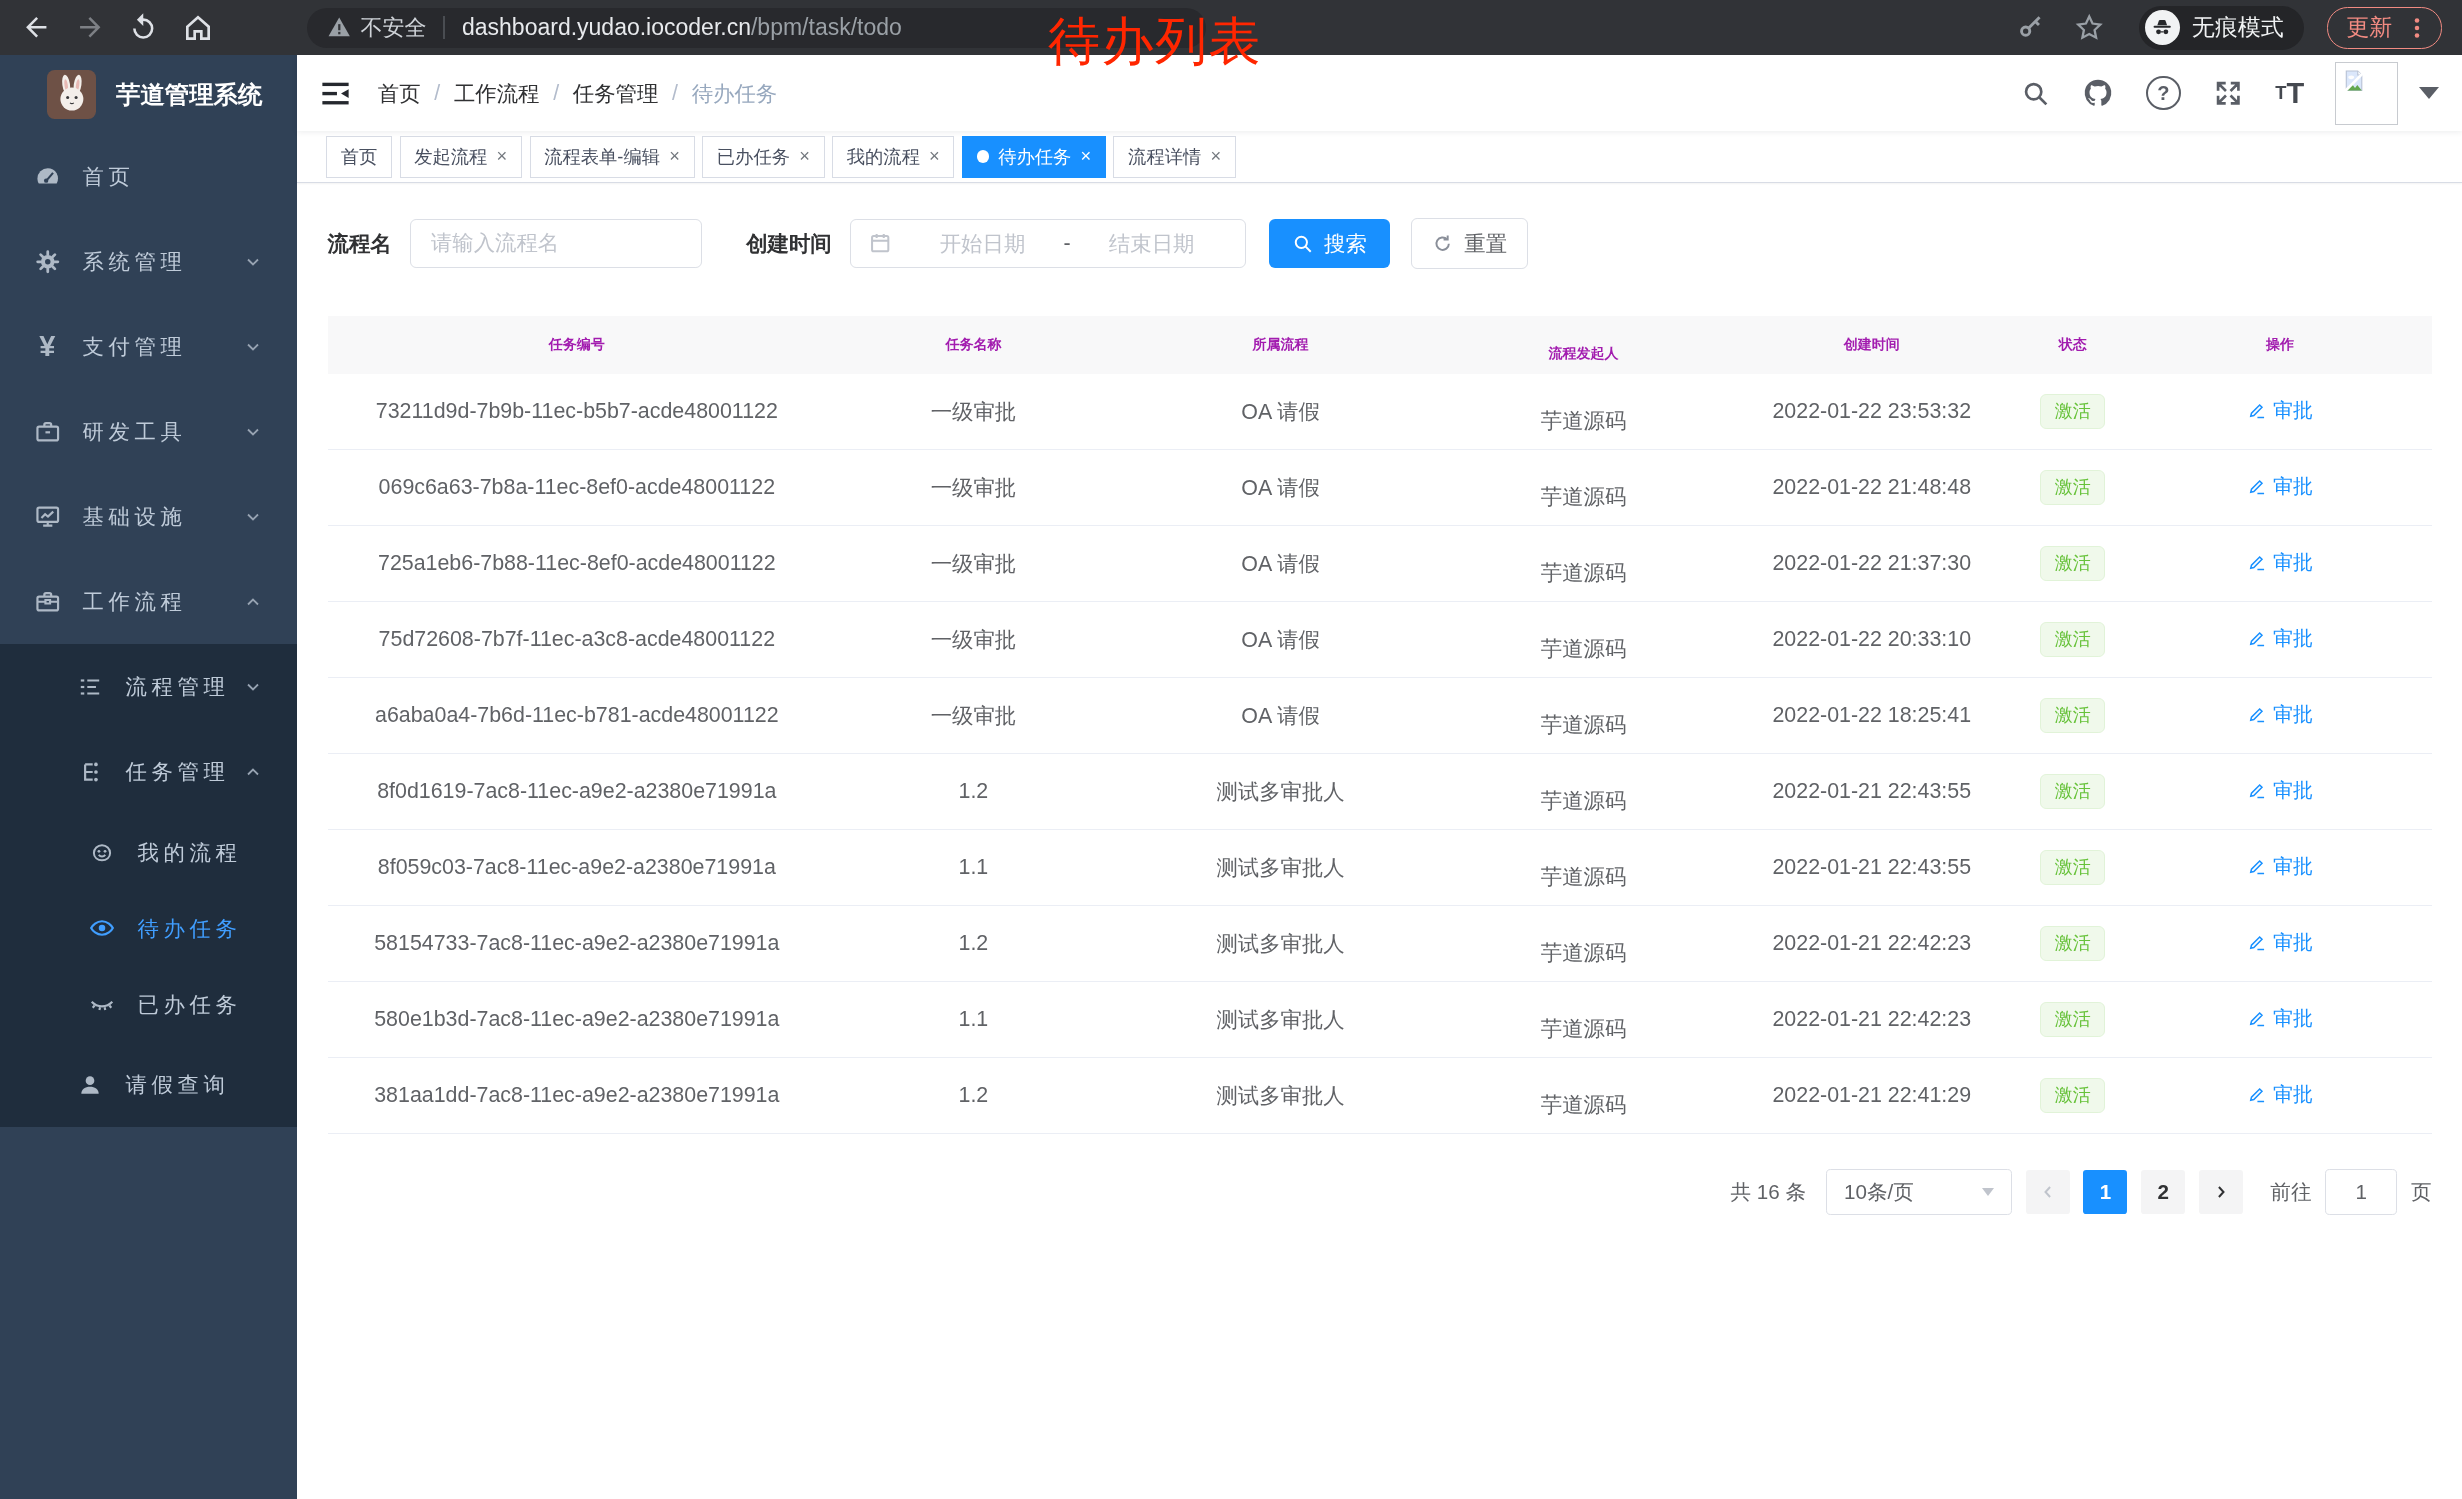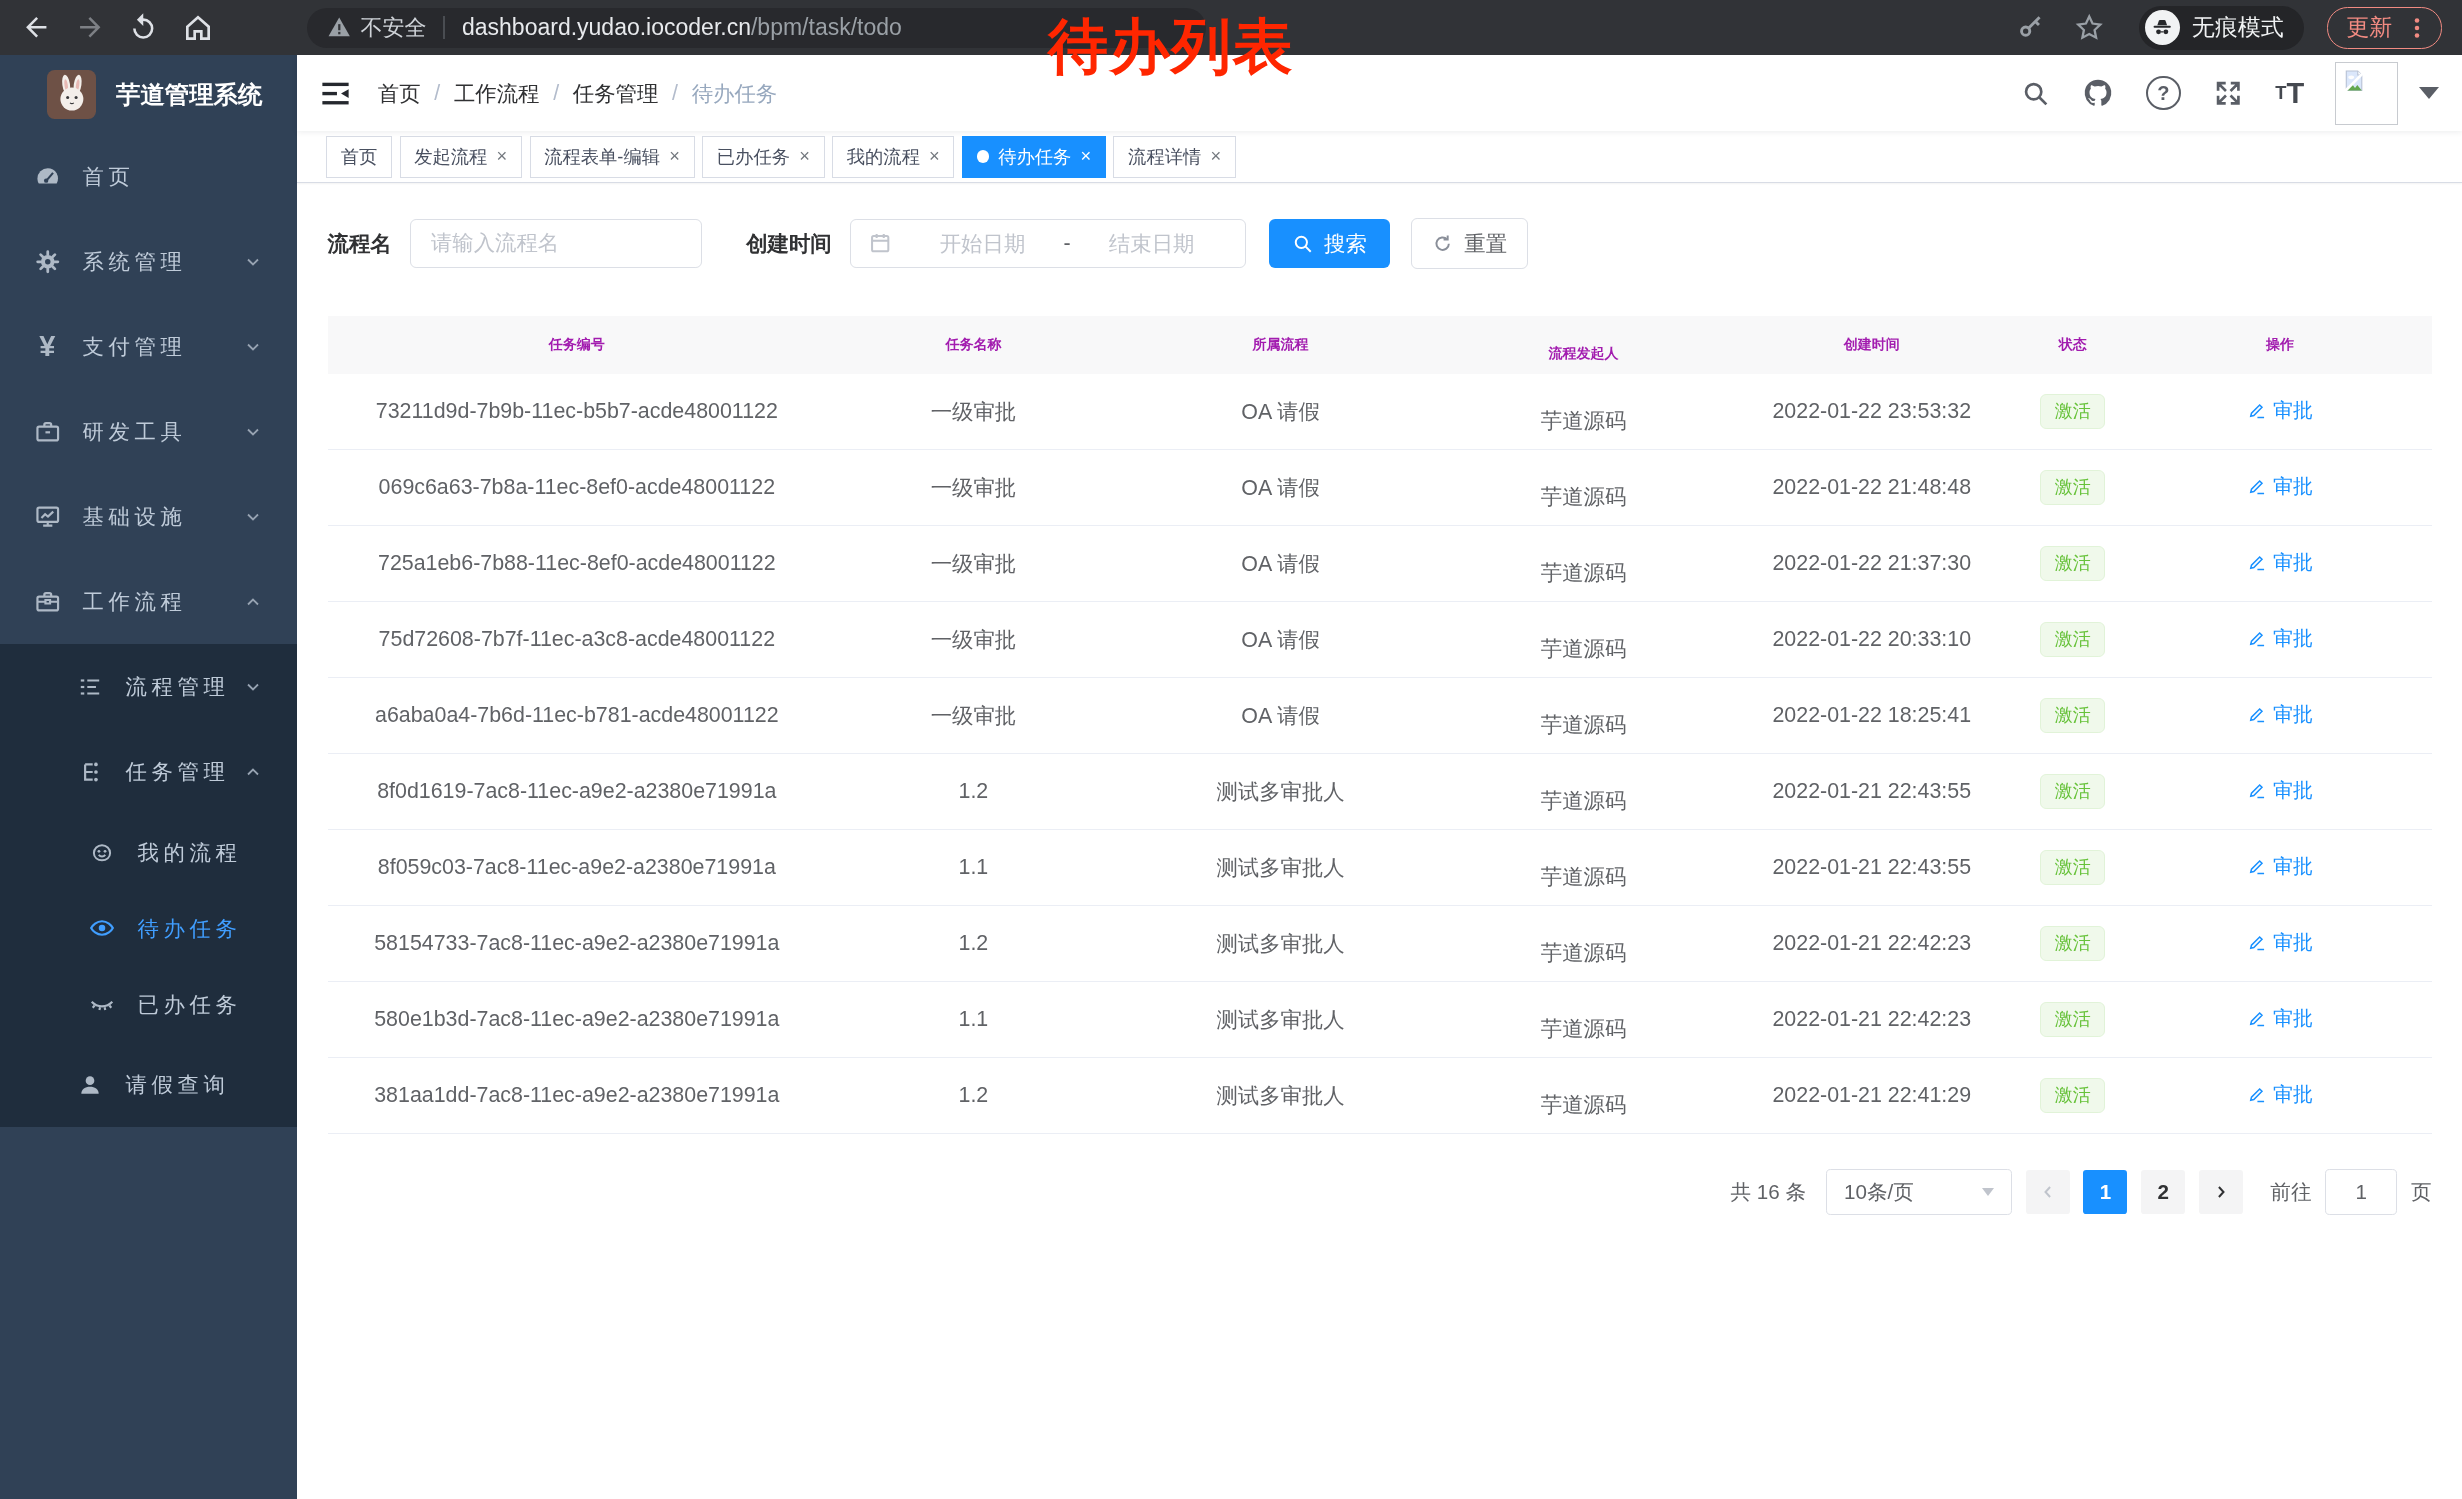--- a/index.html
+++ b/index.html
@@ -19,21 +19,21 @@
   .browser-right{margin-left:auto;display:flex;align-items:center;padding-right:20px;}
   .key-ic,.star-ic{color:#9aa0a6;margin-left:29px;}
   .incog{display:flex;align-items:center;margin-left:34px;height:44px;border-radius:22px;background:#242528;padding:0 20px 0 6.1px;}
   .incog-circle{width:35px;height:35px;border-radius:50%;background:#f1f3f4;display:flex;align-items:center;justify-content:center;}
   .incog-label{color:#f1f3f4;font-size:23px;margin-left:12.2px;}
   .update{display:flex;align-items:center;margin-left:23px;height:40px;border:1.5px solid #f28b82;border-radius:20.6px;padding:0 10.7px 0 18.3px;}
   .update-label{color:#f28b82;font-size:23px;}
   .update .dots{margin-left:12.2px;color:#f28b82;}
 
   
-  .annotation{position:absolute;left:1048px;top:6.1px;z-index:20;font-size:60px;line-height:1.35;font-weight:700;letter-spacing:1.5px;}
+  .annotation{position:absolute;left:1048px;top:6.1px;z-index:20;font-size:52px;line-height:1.35;font-weight:400;letter-spacing:1.5px;}
 
   
   .app{position:absolute;top:55px;left:0;right:0;bottom:0;display:flex;}
   .sidebar{width:297px;flex-shrink:0;background:#304156;display:flex;flex-direction:column;}
   .logo-row{height:79px;display:flex;align-items:center;padding-left:47px;}
   .logo-title{color:#fff;font-size:24.4px;font-weight:700;margin-left:20px;white-space:nowrap;}
   .menu{flex:1;}
   .mi{position:relative;display:flex;align-items:center;height:85px;font-size:21.4px;color:#bfcbd9;cursor:pointer;}
   .mi .ico{width:30.5px;display:flex;justify-content:center;color:#aeb9c6;}
   .mi .lbl{margin-left:20px;letter-spacing:4.6px;}

